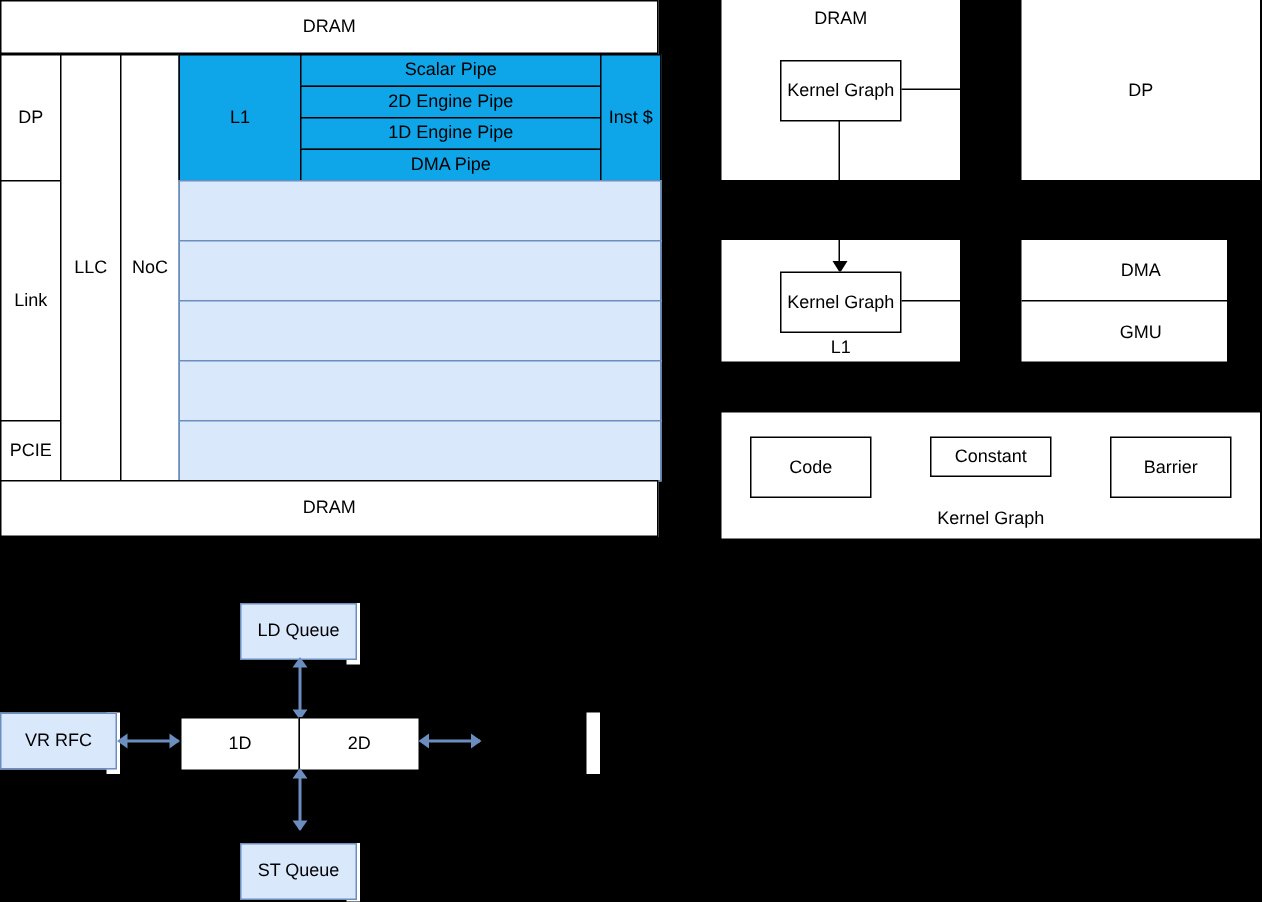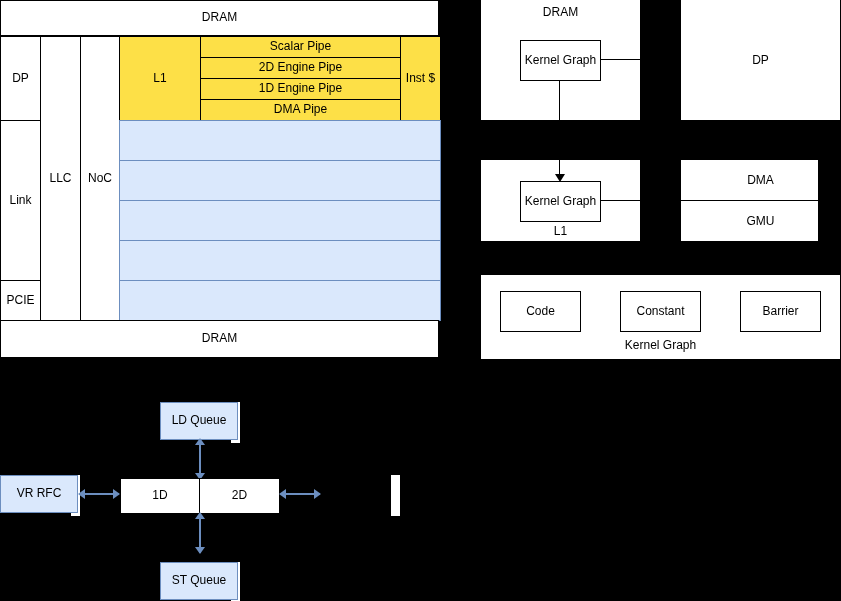--- a/index.html
+++ b/index.html
@@ -28,21 +28,21 @@
     align-items: center;
     justify-content: center;
     text-align: center;
     background: #ffffff;
     border: 1px solid #000000;
     font-size: 12px;
     color: #000000;
     line-height: 1.15;
   }
   .cell.blue {
-    background: #fde047;
+    background: #0ea5e9;
     border: 1px solid #000000;
     text-align: right;
   }
   .cell.blue-soft {
     background: #dae8fc;
     border: 1px solid #6c8ebf;
   }
   .label-free {
     position: absolute;
     display: flex;
@@ -199,21 +199,21 @@
   <div class="line" style="left:0px; top:40px; width:159px; height:1px;"></div>
   <div class="label-free" style="left:0px; top:41px; width:159px; height:40px;">
     <span>GMU</span>
   </div>
 </div>
 
 <div class="panel" style="left:481px; top:275px; width:359px; height:84px;">
   <div class="cell" style="left:19px; top:16px; width:81px; height:41px;">
     <span>Code</span>
   </div>
-  <div class="cell" style="left:139px; top:16px; width:81px; height:41px;">
+  <div class="cell" style="left:139px; top:16px; width:81px; height:27px;">
     <span>Constant</span>
   </div>
   <div class="cell" style="left:259px; top:16px; width:81px; height:41px;">
     <span>Barrier</span>
   </div>
   <div class="label-free" style="left:0px; top:60px; width:359px; height:20px;">
     <span>Kernel Graph</span>
   </div>
 </div>
 

